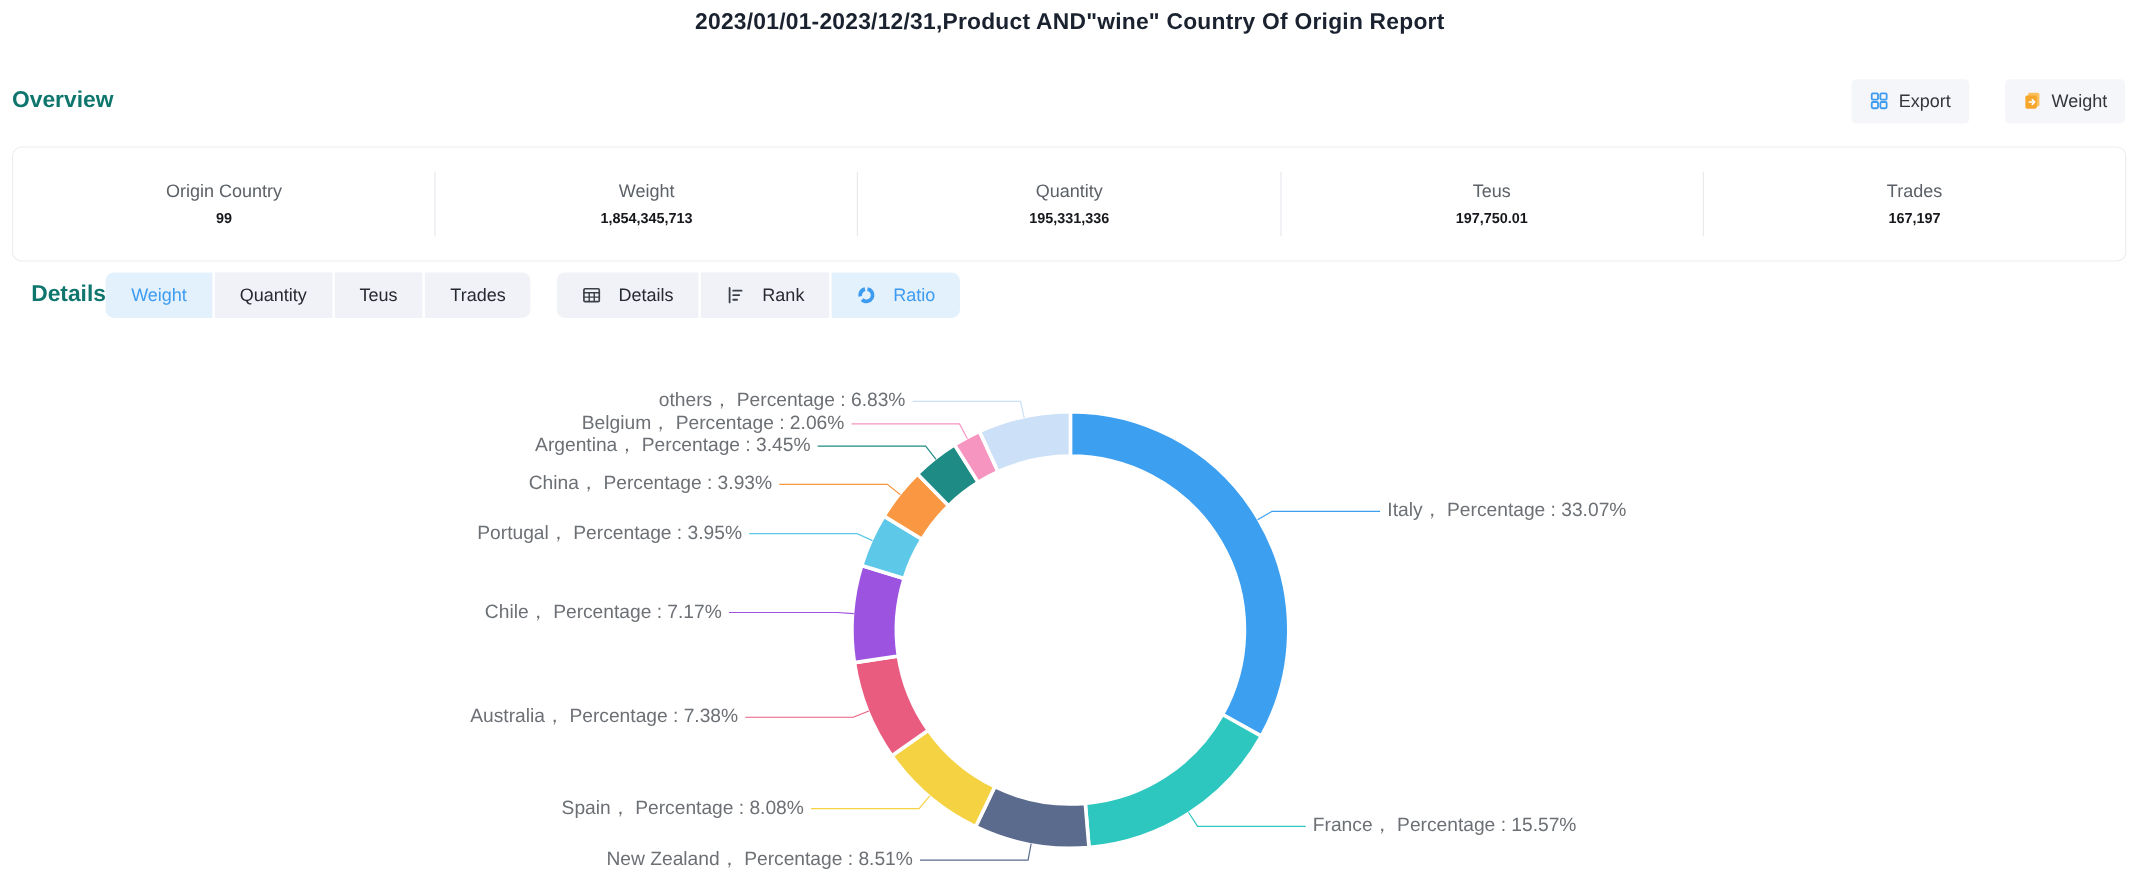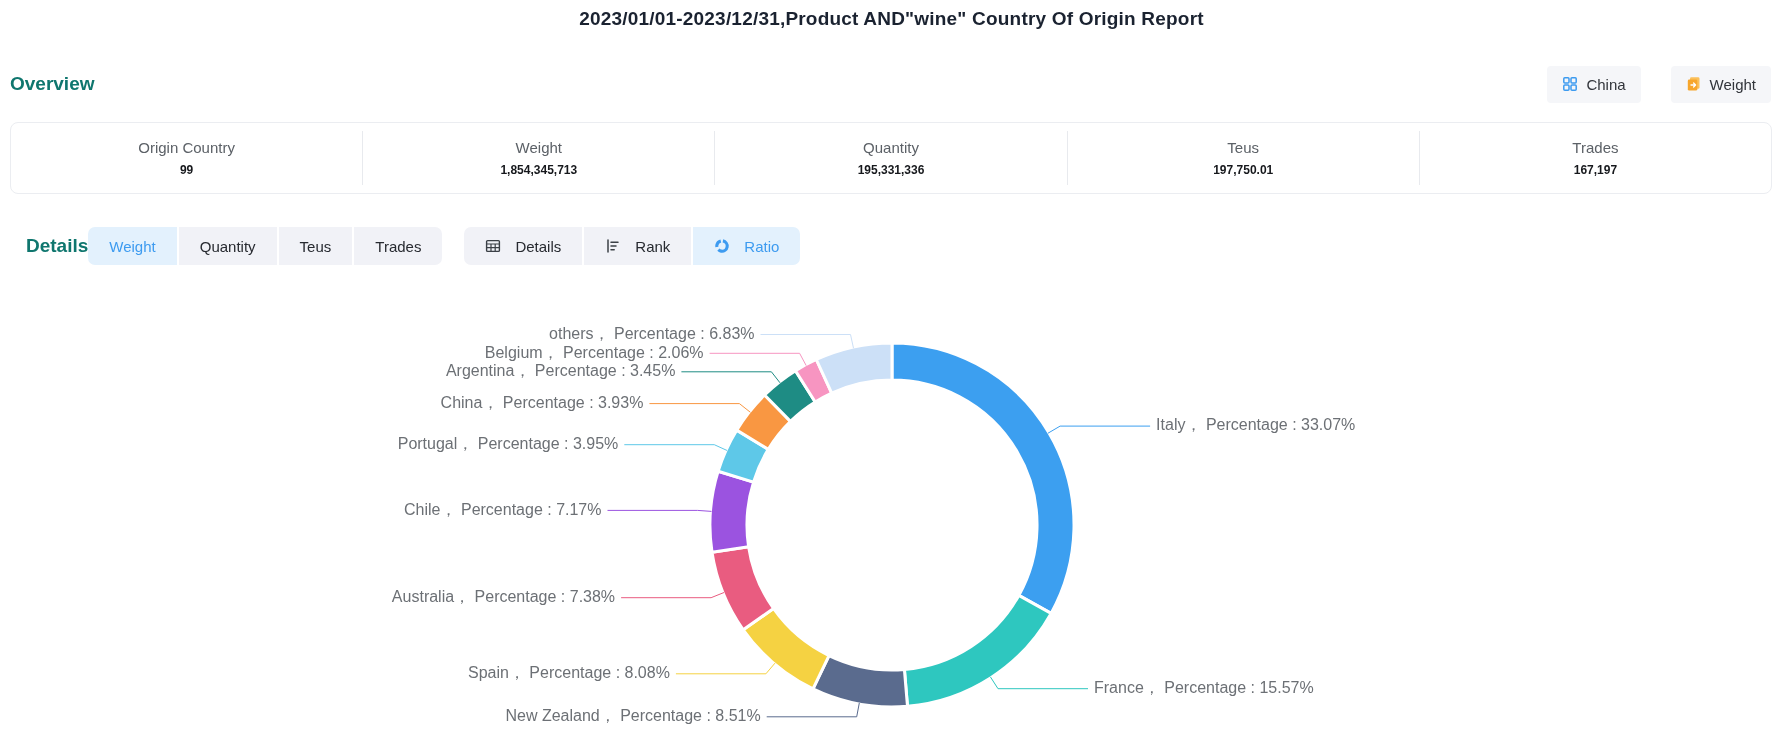--- a/index.html
+++ b/index.html
@@ -17,21 +17,21 @@
     display:flex;justify-content:space-between;align-items:center;
   }
   .section-heading{font-size:19px;font-weight:700;color:#0f766e;}
   .btn-group{display:flex;gap:30px;}
   .ghost-btn{
     display:inline-flex;align-items:center;gap:8px;height:37px;padding:0 15px;
     background:#f5f6f9;border:none;border-radius:4px;font-size:15px;color:#32353b;
     font-family:"Liberation Sans", sans-serif;cursor:pointer;
   }
   .stats-card{
-    position:absolute;top:122px;left:10px;right:11px;height:72px;
+    position:absolute;top:122px;left:10px;right:11px;height:96px;
     border:1px solid #ebedf1;border-radius:8px;background:#fff;
     display:flex;align-items:center;box-sizing:border-box;
   }
   .stat{flex:1;display:flex;flex-direction:column;align-items:center;justify-content:center;gap:7px;}
   .stat-label{font-size:15px;color:#5c6167;}
   .stat-value{font-size:12px;font-weight:700;color:#16181c;}
   .stat-divider{width:1px;height:54px;background:#e8eaee;}
   .details-row{
     position:absolute;top:226px;left:26px;right:12px;height:40px;
     display:flex;align-items:center;
@@ -60,21 +60,21 @@
   <div class="btn-group">
     <button class="ghost-btn">
       <span style="display:inline-flex;">
         <svg width="16" height="16" viewBox="0 0 16 16" fill="none">
           <rect x="1.8" y="1.8" width="5.2" height="5.2" rx="1" stroke="#3d9bf0" stroke-width="1.5"></rect>
           <rect x="9" y="1.8" width="5.2" height="5.2" rx="1" stroke="#3d9bf0" stroke-width="1.5"></rect>
           <rect x="1.8" y="9" width="5.2" height="5.2" rx="1" stroke="#3d9bf0" stroke-width="1.5"></rect>
           <rect x="9" y="9" width="5.2" height="5.2" rx="1" stroke="#3d9bf0" stroke-width="1.5"></rect>
         </svg>
       </span>
-      <span>China</span>
+      <span>Export</span>
     </button>
     <button class="ghost-btn">
       <span style="display:inline-flex;">
         <svg width="16" height="16" viewBox="0 0 16 16" fill="none">
           <rect x="4" y="1.3" width="9.5" height="11.5" rx="1.4" fill="#fbc express05a"></rect>
           <rect x="4" y="1.3" width="9.5" height="11.5" rx="1.4" fill="#fbc05a"></rect>
           <rect x="1.8" y="3.6" width="9.5" height="11" rx="1.4" fill="#f7a62c"></rect>
           <path d="M5 9h4.2M7.6 7l2 2-2 2" stroke="#ffffff" stroke-width="1.3" stroke-linecap="round" stroke-linejoin="round"></path>
         </svg>
       </span>

